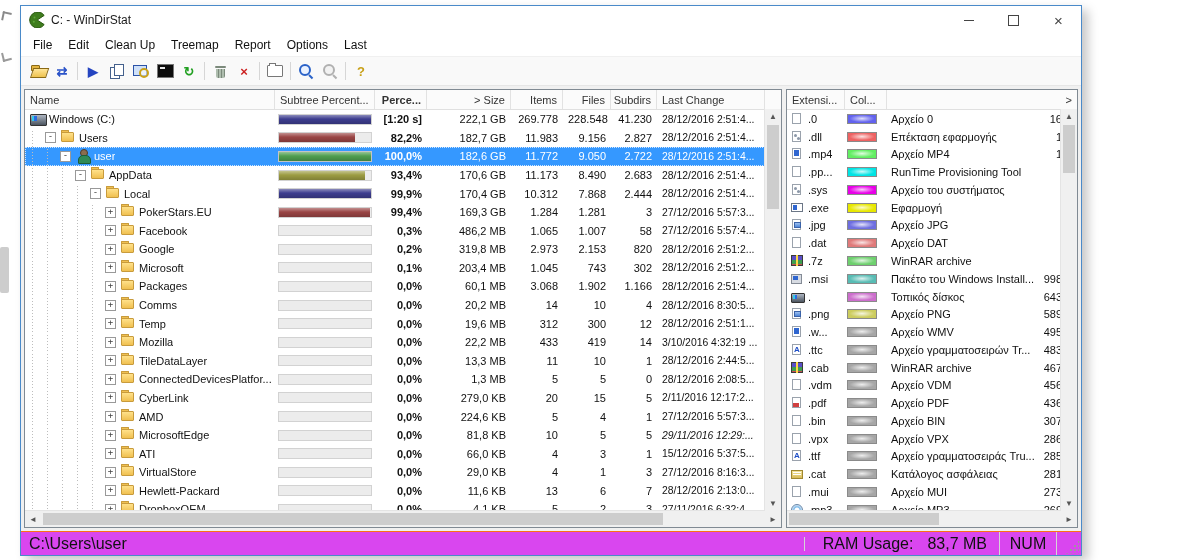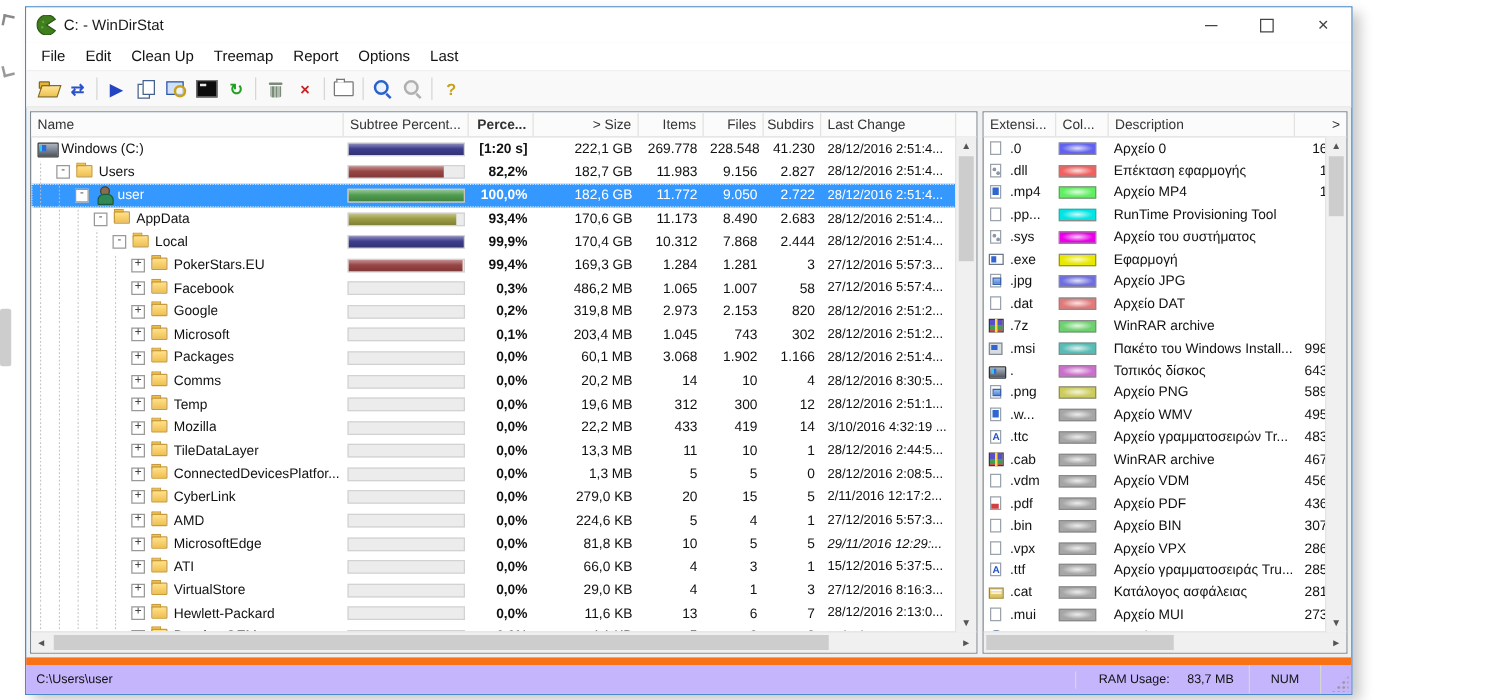--- a/index.html
+++ b/index.html
@@ -127,21 +127,21 @@
 
   
   .vscroll{position:absolute;right:0;top:19px;bottom:16px;width:16px;background:#f0f0f0;border-left:1px solid #e4e4e4;display:flex;flex-direction:column;align-items:center;}
   .hscroll{height:16px;flex:none;background:#f0f0f0;border-top:1px solid #e4e4e4;display:flex;align-items:center;position:relative;}
   .sb-arrow{color:#555;font-size:8px;line-height:15px;width:16px;height:15px;text-align:center;flex:none;}
   .sb-thumbv{width:12px;background:#cdcdcd;margin-top:1px;}
   .sb-thumbh{height:12px;background:#cdcdcd;margin-left:2px;}
   .hs-sp{flex:1;}
 
   
-  .statusbar{height:23px;background:#c4b5fd;border-top:6px solid #f97316;display:flex;align-items:center;font-size:10px;color:#111;flex:none;}
+  .statusbar{height:23px;background:#d946ef;border-top:1px solid #f97316;display:flex;align-items:center;font-size:16px;color:#111;flex:none;}
   .st-path{padding-left:8px;flex:1;}
   .st-sep{width:1px;height:14px;background:#d5d5d5;margin:0 6px;}
   .st-ram{display:flex;gap:14px;padding:0 12px;}
   .st-num{width:56px;text-align:center;border-left:1px solid #d5d5d5;border-right:1px solid #d5d5d5;height:100%;display:flex;align-items:center;justify-content:center;}
   .grip{width:14px;height:14px;margin:6px 2px 0 8px;background-image:radial-gradient(#9a9a9a 1px,transparent 1.2px);background-size:4px 4px;clip-path:polygon(100% 0,100% 100%,0 100%);}
 </style>
 </head>
 <body>
 
 <div>
@@ -641,21 +641,20 @@
           <div class="sb-thumbv" style="height:84px"></div>
           <div style="flex:1"></div>
           <div class="sb-arrow">▼</div>
         </div>
       </div>
 
       <div class="panel panel-right">
         <div class="phead">
           <div class="hc e-icoext" style="padding-left:5px">Extensi...</div>
           <div class="hc e-col">Col...</div>
-          <div class="hc e-desc">Description</div>
           <div class="hc r" style="flex:1;border-right:none">&gt;</div>
         </div>
         <div class="rows" id="extRows">
             <div class="erow">
               <div class="e-icoext">
                 <span class="fic fic-file"></span>
                 <span class="e-ext">.0</span>
               </div>
               <div class="e-col">
                 <span class="swatch" style="background-color: rgb(98, 98, 238);"></span>

